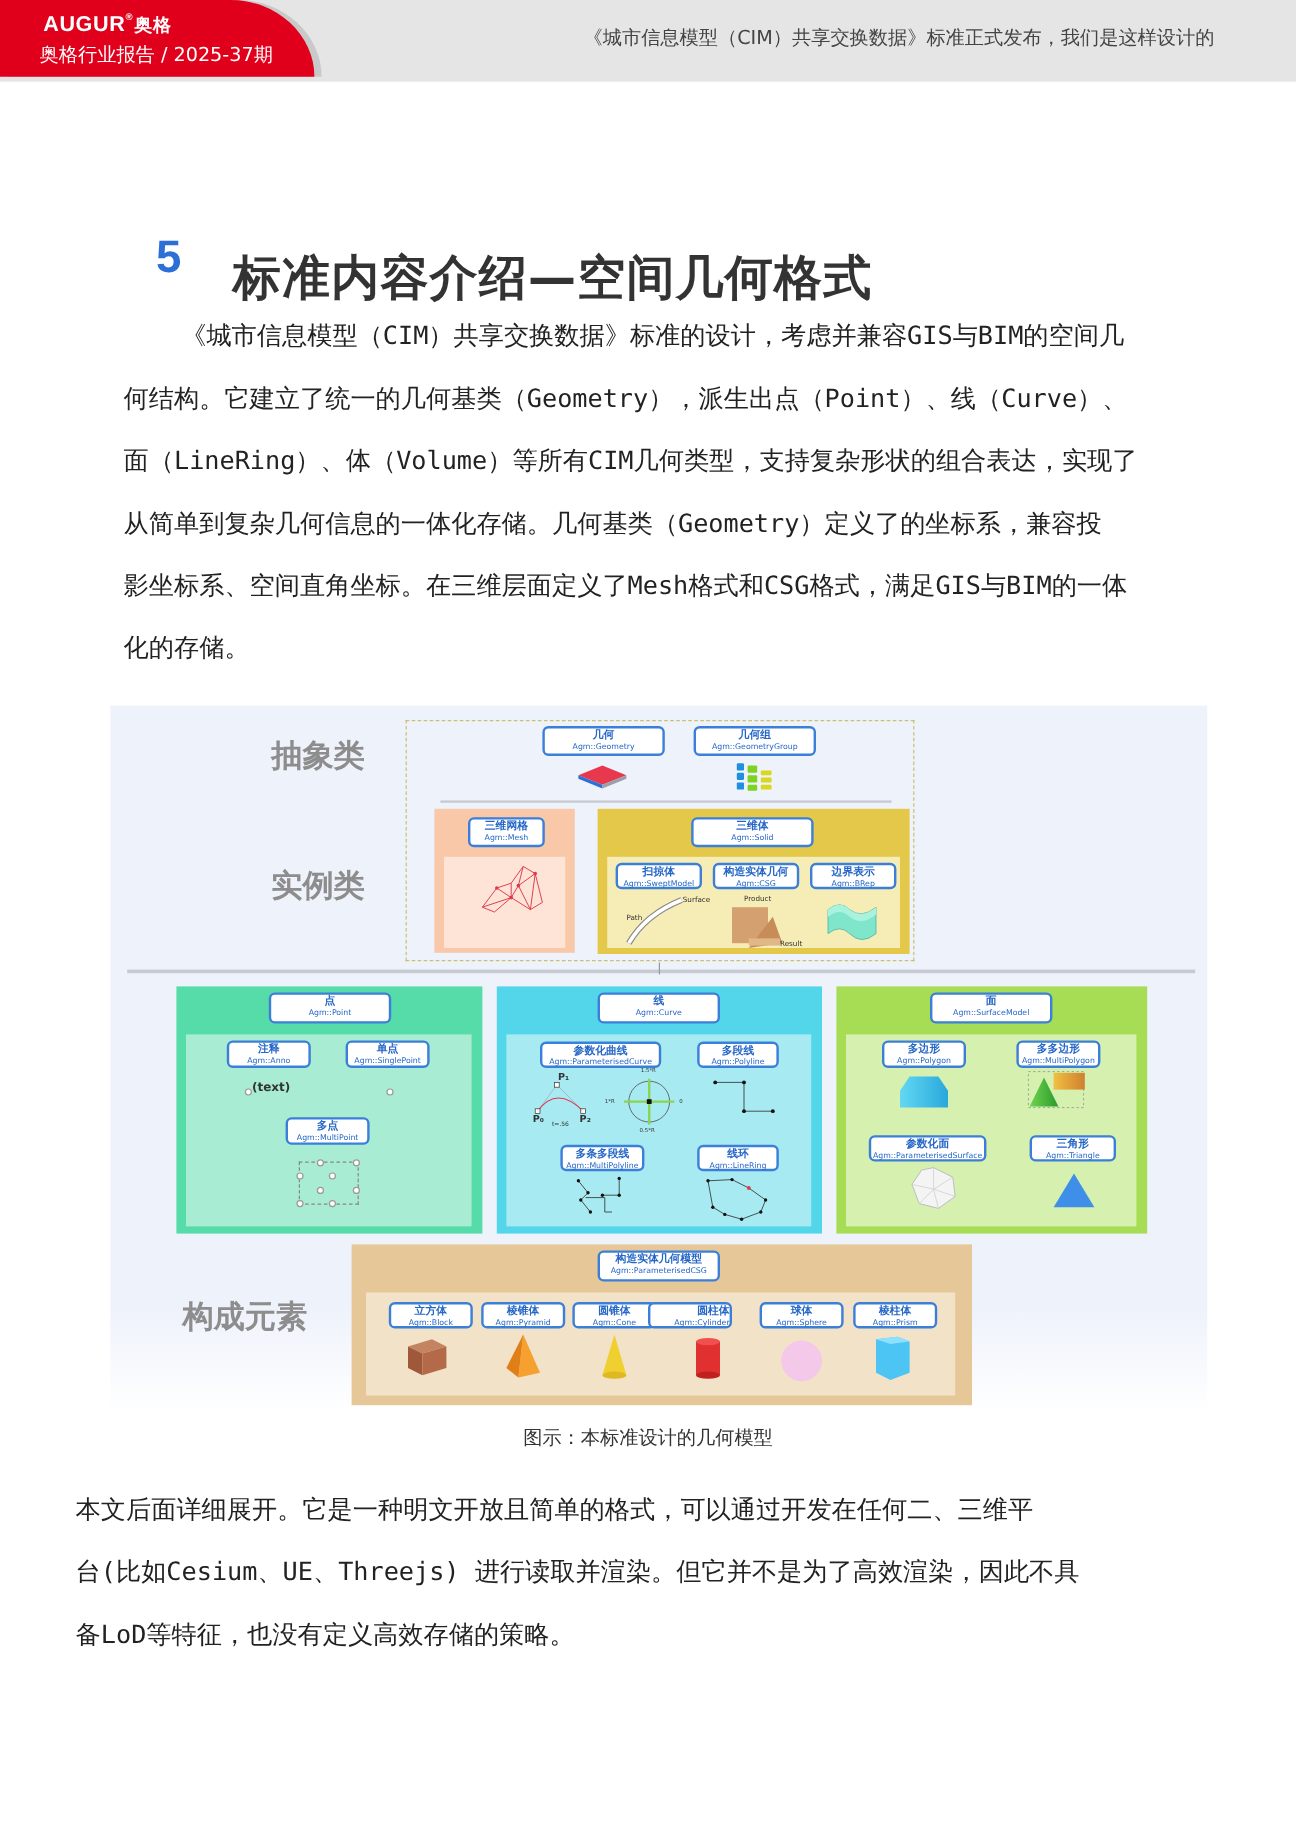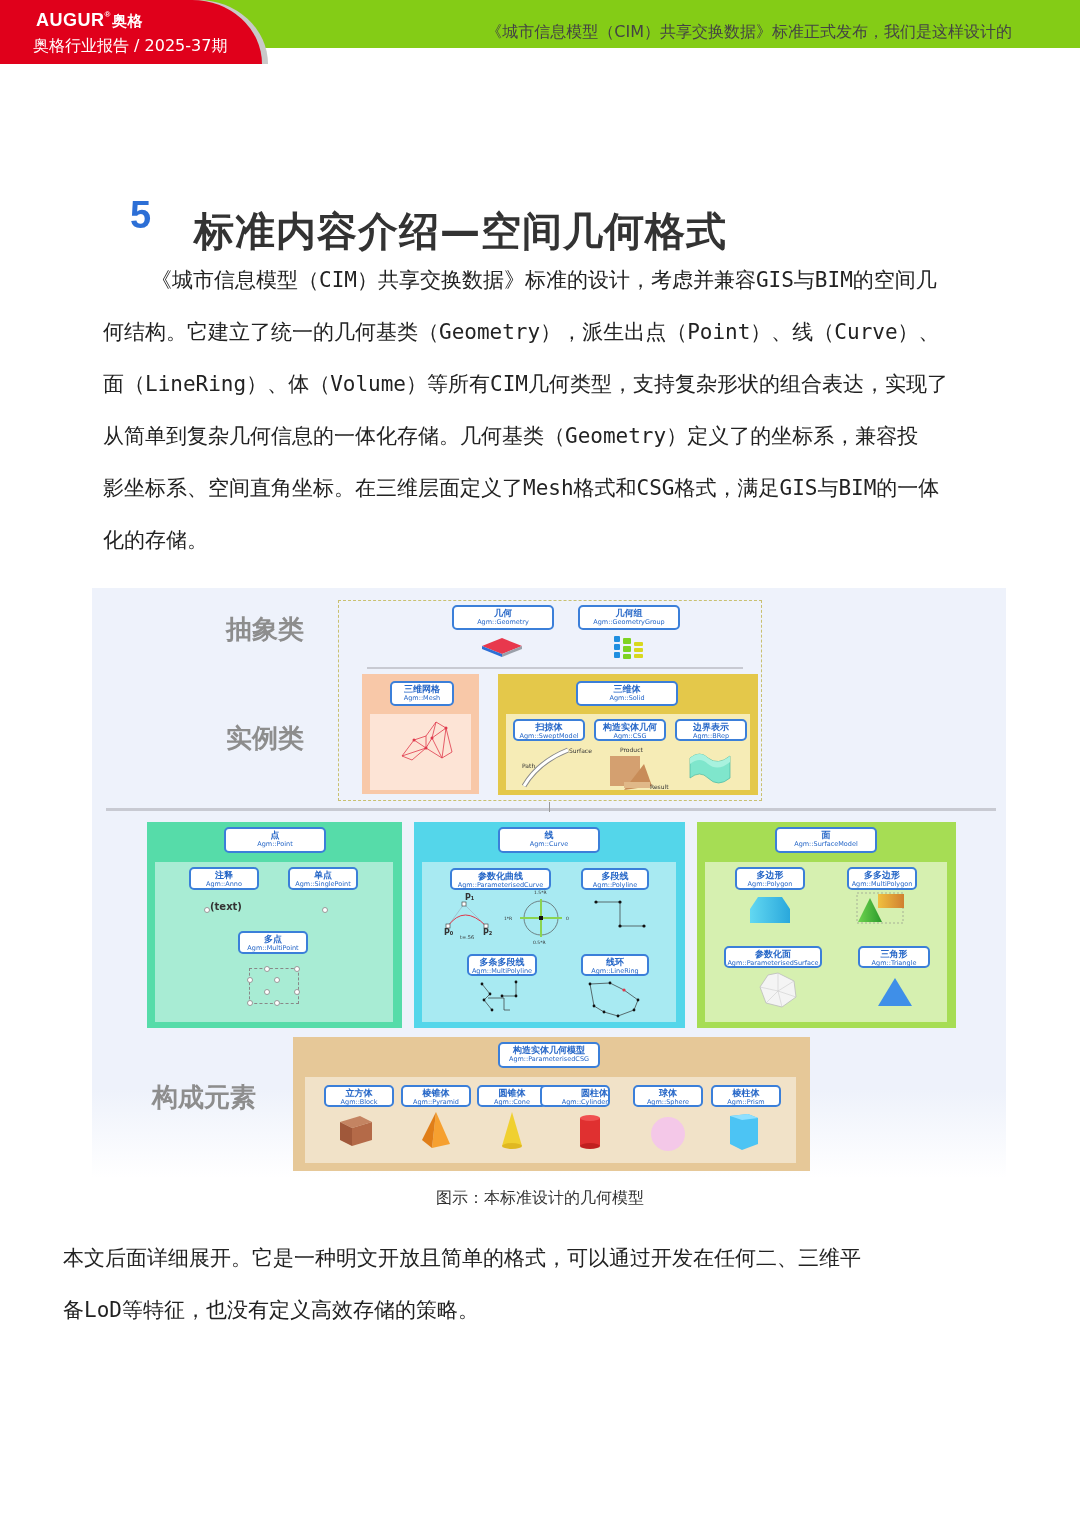--- a/index.html
+++ b/index.html
@@ -1,20 +1,20 @@
 <!DOCTYPE html>
 <html><head>
 <meta charset="utf-8">
 <style>
   * { box-sizing: border-box; margin: 0; padding: 0; }
   html, body { width: 1080px; height: 1527px; background: #ffffff; overflow: hidden; }
   body { position: relative; font-family: "DejaVu Sans", "Liberation Sans", sans-serif; color: #222; }
 
   
-  .header { position: absolute; left: 0; top: 0; width: 1080px; height: 48px; background: #84cc16; }
+  .header { position: absolute; left: 0; top: 0; width: 1080px; height: 68px; background: #e5e5e5; }
   .header-red { position: absolute; left: 0; top: 0; width: 262px; height: 64px; background: #e0001b;
                 border-top-right-radius: 70px 64px; box-shadow: 6px 0 0 #c9c9c9; }
   .brand { position: absolute; left: 36px; top: 10px; color: #fff; font-family: "Liberation Sans", sans-serif;
            font-weight: bold; font-size: 18px; letter-spacing: 0.5px; }
   .brand .reg { font-size: 8px; vertical-align: top; }
   .brand .cn { font-size: 15px; margin-left: 1px; }
   .issue { position: absolute; left: 33px; top: 36px; color: #fff; font-size: 16px; }
   .header-title { position: absolute; right: 68px; top: 22px; font-size: 16px; color: #444; }
 
   
@@ -405,14 +405,15 @@
   <svg class="shape" style="left:636px;top:522px;" width="34" height="44">
     <polygon points="2,6 20,4 30,8 30,34 14,40 2,34" fill="#4cc4f4"></polygon>
     <polygon points="2,6 20,4 30,8 14,10" fill="#8ee0ff"></polygon>
   </svg>
 </div>
 
 <div class="caption">图示：本标准设计的几何模型</div>
 
 <div class="para p2">
   <div class="line">本文后面详细展开。它是一种明文开放且简单的格式，可以通过开发在任何二、三维平</div>
+  <div class="line">台(比如Cesium、UE、Threejs) 进行读取并渲染。但它并不是为了高效渲染，因此不具</div>
   <div class="line">备LoD等特征，也没有定义高效存储的策略。</div>
 </div>
 
 </body></html>

